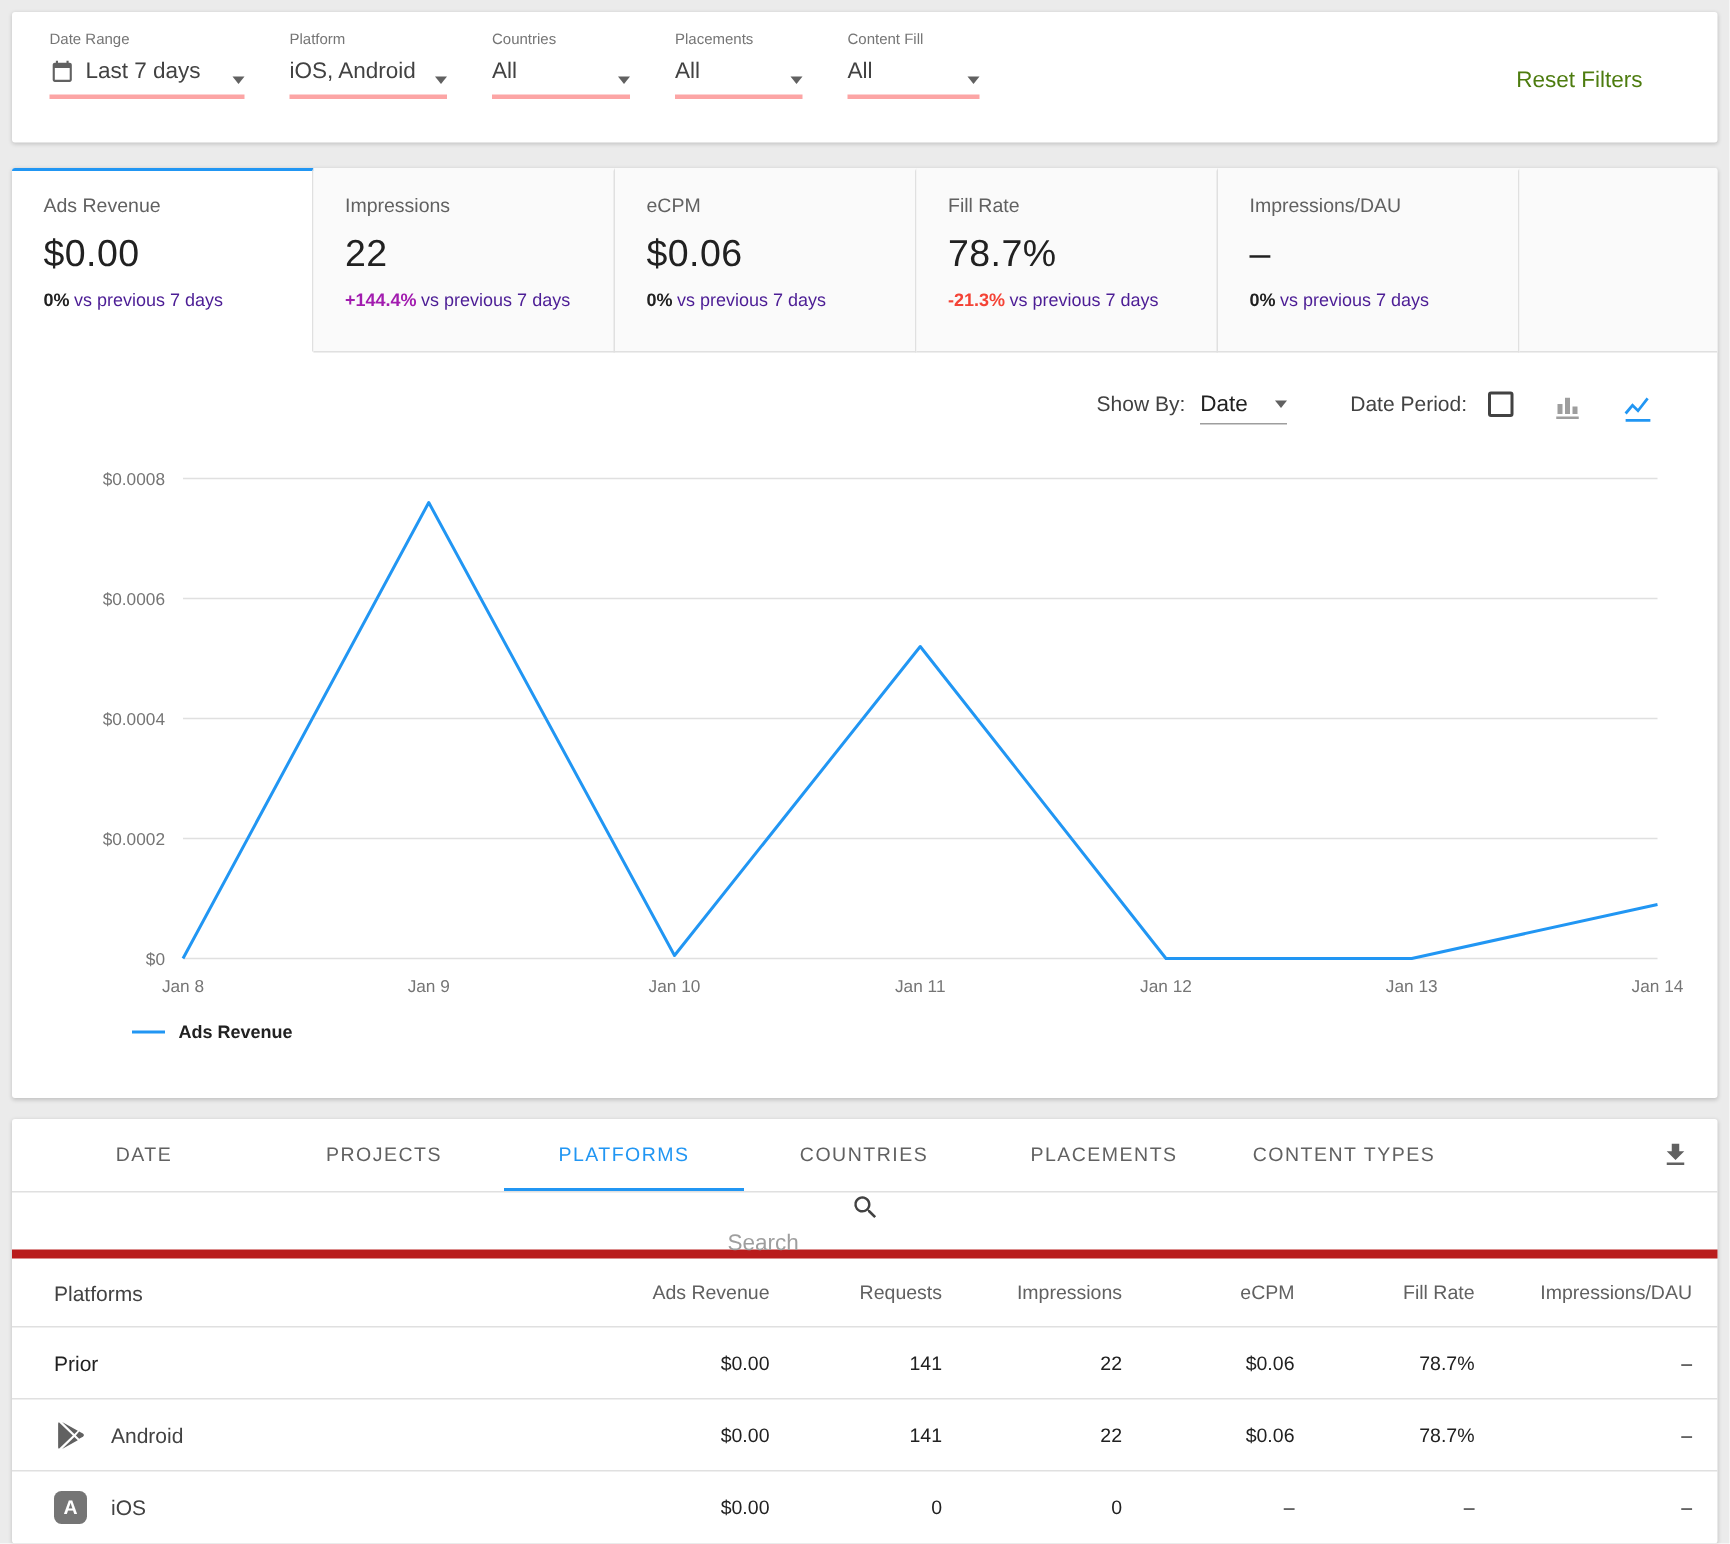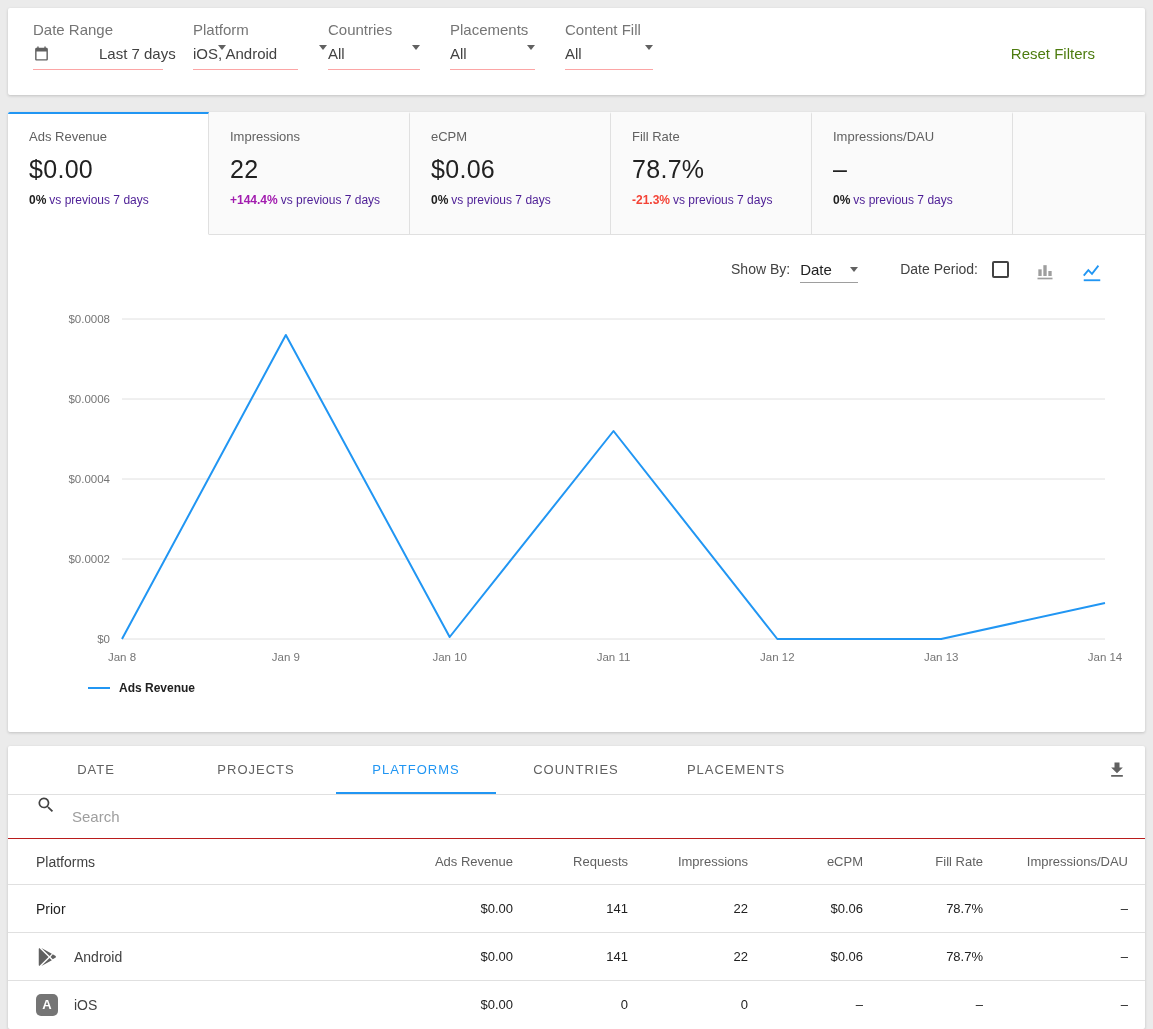--- a/index.html
+++ b/index.html
@@ -8,22 +8,22 @@
     background:#ebebeb;
     font-family:"Liberation Sans","DejaVu Sans",sans-serif;
     color:#212121;
   }
   .page { padding:8px 8px 0 8px; }
   .card { background:#fff; border-radius:2px; box-shadow:0 1px 3px rgba(0,0,0,.18); }
 
   
   .filter-bar { height:87px; display:flex; align-items:flex-start; padding:13px 0 0 25px; margin-bottom:17px; }
   .filter-group { margin-right:30px; }
-  .filter-label { font-size:15px; color:#757575; margin-bottom:7px; }
-  .filter-select { display:flex; align-items:flex-start; border-bottom:1px solid #fca5a5; padding-bottom:7px; cursor:pointer;gap:42px; }
+  .filter-label { font-size:10px; color:#757575; margin-bottom:7px; }
+  .filter-select { display:flex; align-items:flex-end; border-bottom:3px solid #fca5a5; padding-bottom:7px; cursor:pointer; }
   .filter-value { font-size:15px; color:#424242; flex:1; white-space:nowrap; }
   .w-date{width:130px}.w-plat{width:105px}.w-cty{width:92px}.w-plc{width:85px}.w-ct{width:88px}
   .cal-icon { display:inline-flex; margin-right:7px; }
   .caret { width:0; height:0; border-left:4.5px solid transparent; border-right:4.5px solid transparent; border-top:5px solid #616161; flex:none; }
   .reset-filters { margin-left:auto; margin-right:50px; margin-top:24px; background:none; border:none; color:#4d7c0f; font-size:15px; cursor:default; font-family:inherit; }
 
   
   .main-card { height:620px; margin-bottom:14px; overflow:hidden; }
   .metric-tabs { display:flex; height:123px; }
   .metric-card { width:201px; flex:none; padding:15px 14px 0 21px; background:#fafafa;
@@ -53,21 +53,21 @@
   .legend-label { font-size:12px; font-weight:700; color:#212121; }
 
   
   .table-card { min-height:283px; }
   .table-tabs { display:flex; height:49px; border-bottom:1px solid #e0e0e0; padding-left:8px; }
   .table-tab { width:160px; display:flex; align-items:center; justify-content:center; font-size:13px; font-weight:500;
     letter-spacing:1px; color:#616161; border-bottom:2px solid transparent; cursor:pointer; }
   .table-tab.selected { color:#2196f3; border-bottom-color:#2196f3; }
   .tabs-spacer { flex:1; }
   .download-btn { width:56px; display:flex; align-items:center; justify-content:center; cursor:pointer; background:none; border:none; }
-  .search-row { height:44px; display:flex; padding:0 28px; border-bottom:1px solid #b91c1c; }
+  .search-row { height:44px; display:flex; align-items:center; padding:0 28px; border-bottom:6px solid #b91c1c;flex-direction:column; }
   .search-input { border:none; outline:none; font-size:15px; margin-left:16px; flex:1; color:#424242; background:transparent; font-family:inherit; }
   .search-input::placeholder { color:#9e9e9e; }
   .table-header, .table-row { display:flex; align-items:center; padding:0 17px 0 28px; }
   .table-header { height:45px; font-size:13px; color:#616161; }
   .table-row { height:48px; border-top:1px solid #e0e0e0; font-size:13px; color:#212121; }
   .cell-name { flex:1; display:flex; align-items:center; font-size:14px; color:#424242; }
   .cell { text-align:right; }
   .col-rev{width:120px}.col-req{width:115px}.col-imp{width:120px}.col-ecpm{width:115px}.col-fill{width:120px}.col-idau{width:145px}
   .row-icon { width:22px; height:22px; margin-right:16px; display:flex; align-items:center; justify-content:center; flex:none; }
   .ios-icon { background:#757575; color:#fff; border-radius:5px; font-size:13px; font-weight:700; line-height:22px; text-align:center; display:block; }
@@ -214,20 +214,21 @@
     </div>
   </section>
 
   <section class="card table-card">
     <div class="table-tabs">
       <div class="table-tab">DATE</div>
       <div class="table-tab">PROJECTS</div>
       <div class="table-tab selected">PLATFORMS</div>
       <div class="table-tab">COUNTRIES</div>
       <div class="table-tab">PLACEMENTS</div>
+      <div class="table-tab">CONTENT TYPES</div>
       <div class="tabs-spacer"></div>
       <button class="download-btn">
         <svg viewBox="0 0 24 24" width="20" height="20">
             <path fill="#616161" d="M19 9h-4V3H9v6H5l7 7 7-7zM5 18v2h14v-2H5z"></path>
           </svg>
       </button>
     </div>
 
     <div class="search-row">
       <span>

